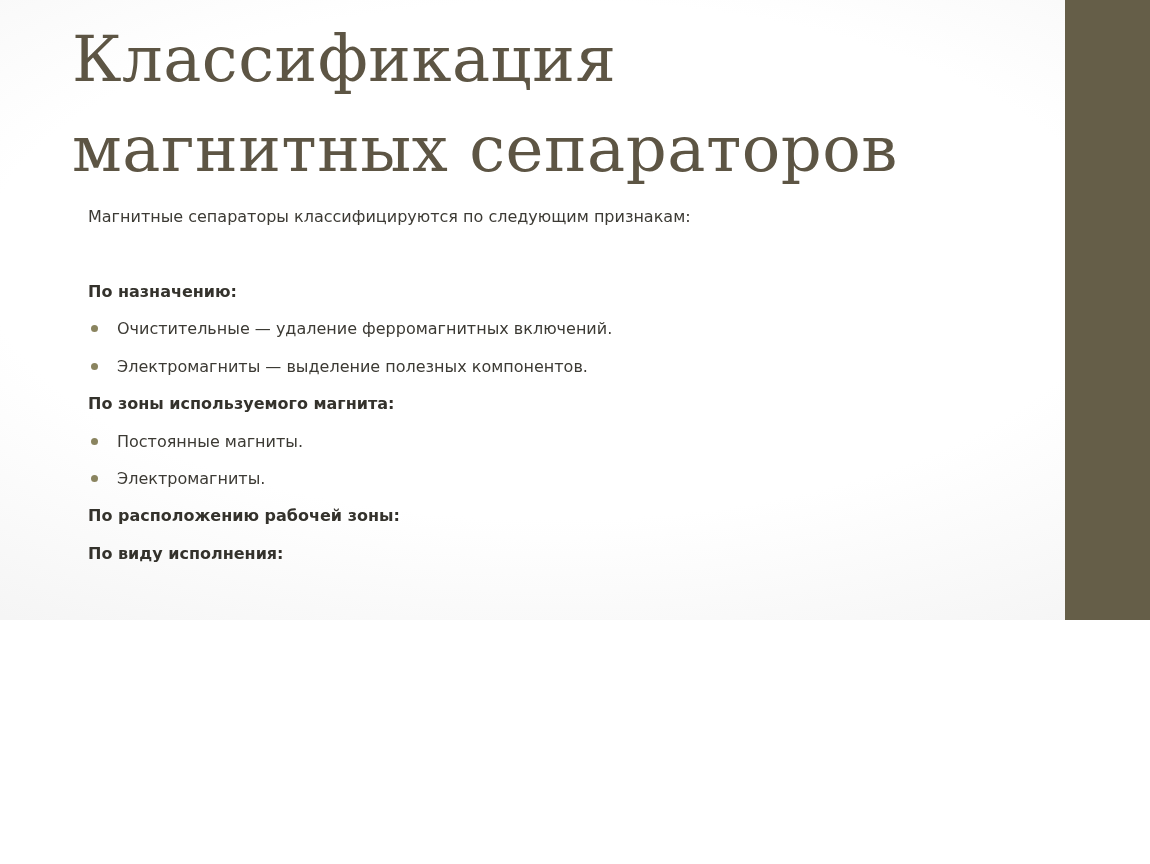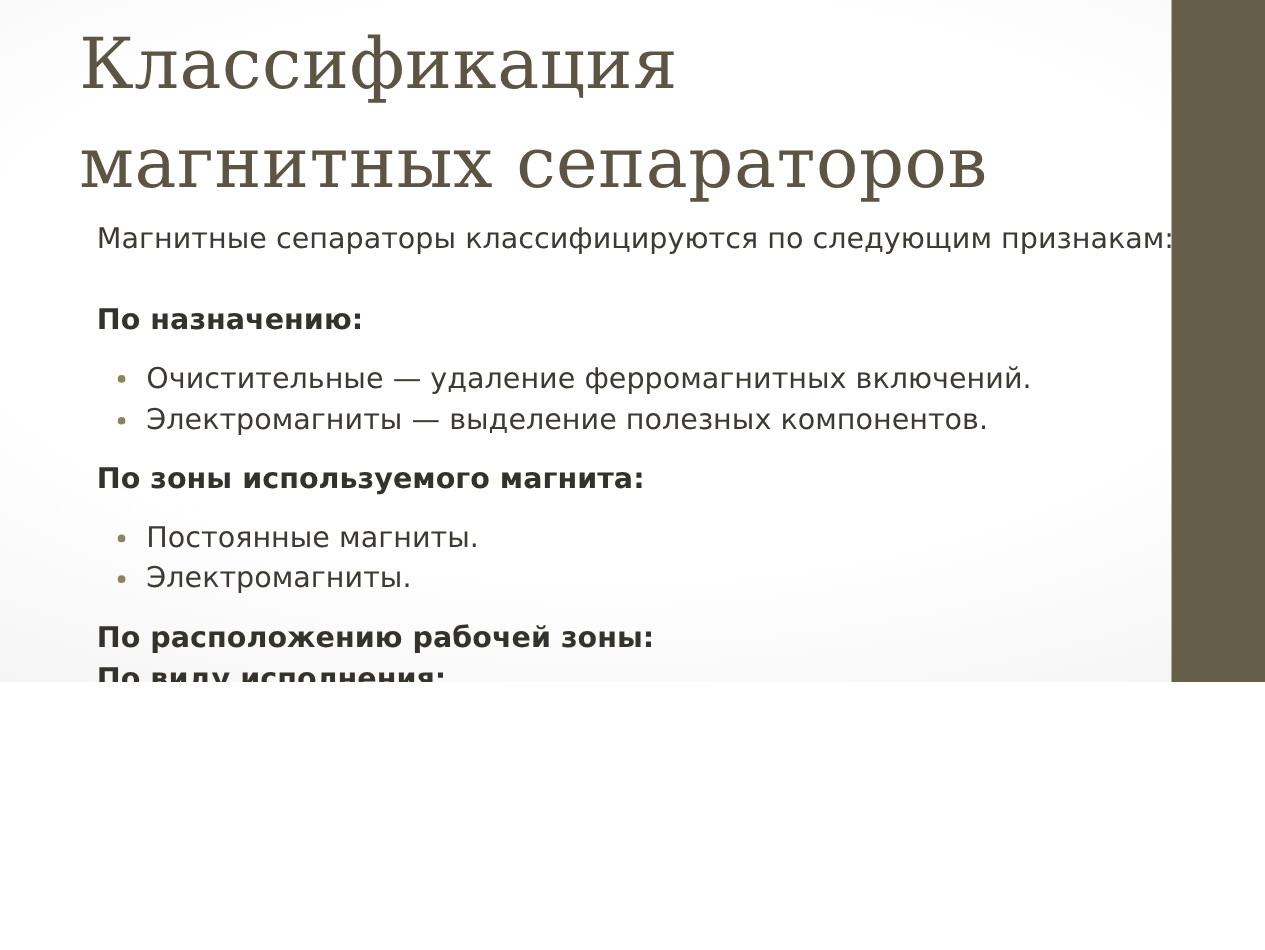--- a/index.html
+++ b/index.html
@@ -53,39 +53,39 @@
     color: var(--title, #5d5544);
   }
 
   
   .content {
     position: absolute;
     left: 88px;
     top: 198px;
     width: 930px;
     font-family: "DejaVu Sans", "Liberation Sans", sans-serif;
-    font-size: 26px;
+    font-size: 16px;
     color: var(--body-text, #3c3a34);
   }
   .line {
     height: 37.4px;
     display: flex;
     align-items: center;
     white-space: nowrap;
   }
   .intro {
     color: var(--body-text, #3c3a34);
   }
   .heading {
     font-weight: 700;
     color: var(--heading, #34322c);
     text-align: center;
   }
   ul.bullet-list {
-    margin: 16px;
+    margin: 0;
     padding: 0;
     list-style: none;
   }
   li.item .dot {
     flex: 0 0 auto;
     width: 7px;
     height: 7px;
     margin-left: 3px;
     margin-right: 19px;
     border-radius: 50%;

